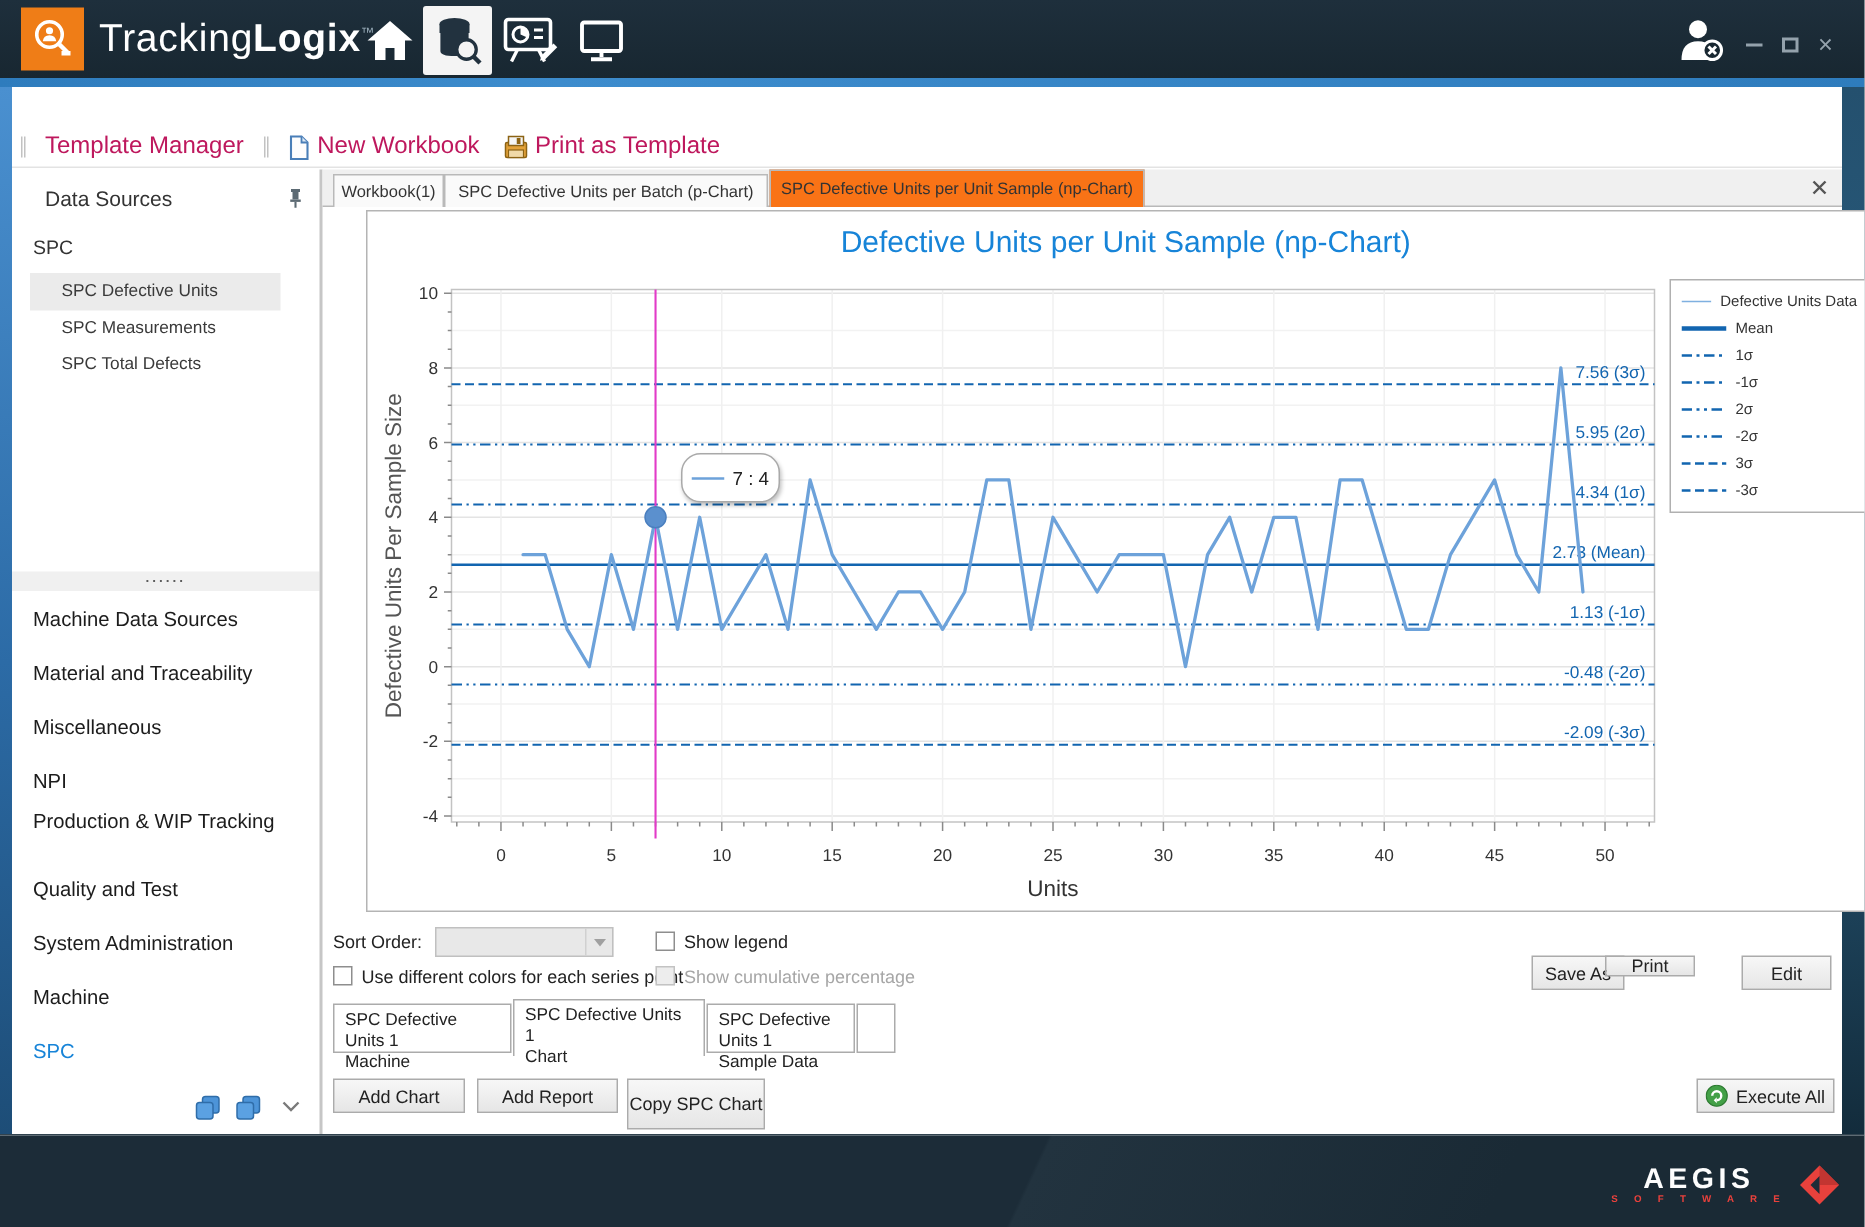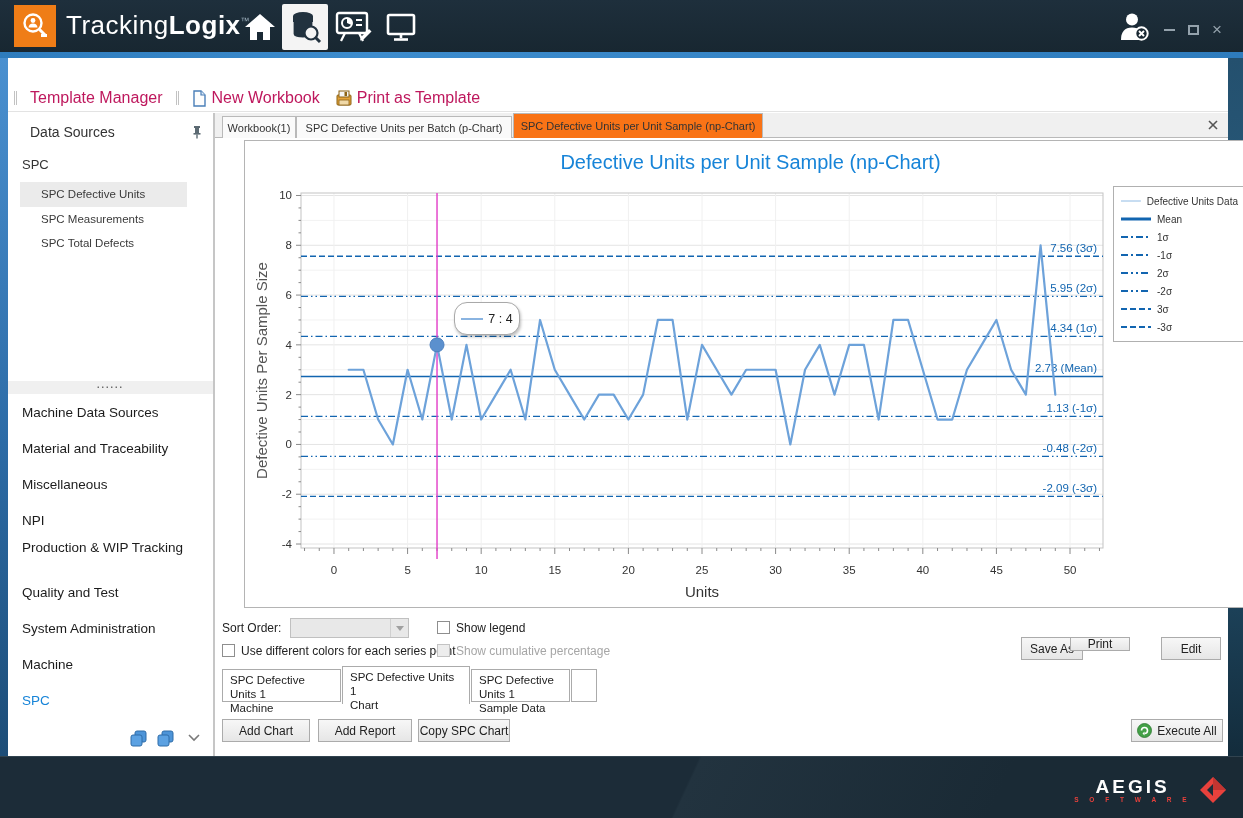--- a/index.html
+++ b/index.html
@@ -503,21 +503,21 @@
           </div>
           <div class="subtab" style="left: 356px; top: 556px; width: 26px; height: 33px;"></div>
         </div>
 
       <div class="abs btn" style="left:7px;top:606px;width:88px;height:23px">
           <span>Add Chart</span>
         </div>
       <div class="abs btn" style="left:103px;top:606px;width:94px;height:23px">
           <span>Add Report</span>
         </div>
-      <div class="abs btn" style="left:203px;top:606px;width:92px;height:23px">
+      <div class="abs btn" style="left:203px;top:606px;width:92px;height:34px">
           <span>Copy SPC Chart</span>
         </div>
       <div class="abs btn" style="left:916px;top:606px;width:92px;height:23px">
         <svg width="15" height="15" viewBox="0 0 15 15">
           <circle cx="7.5" cy="7.5" r="7" fill="#43a047" stroke="#2d7a31" stroke-width=".8"></circle>
           <path d="M4.5,7.5 A3,3 0 1 1 7.5,10.5" fill="none" stroke="#fff" stroke-width="1.6"></path>
           <path d="M7.5,12.5 L5.5,10.5 L7.5,8.5 Z" fill="#fff"></path>
         </svg>
         <span>Execute All</span>
       </div>

